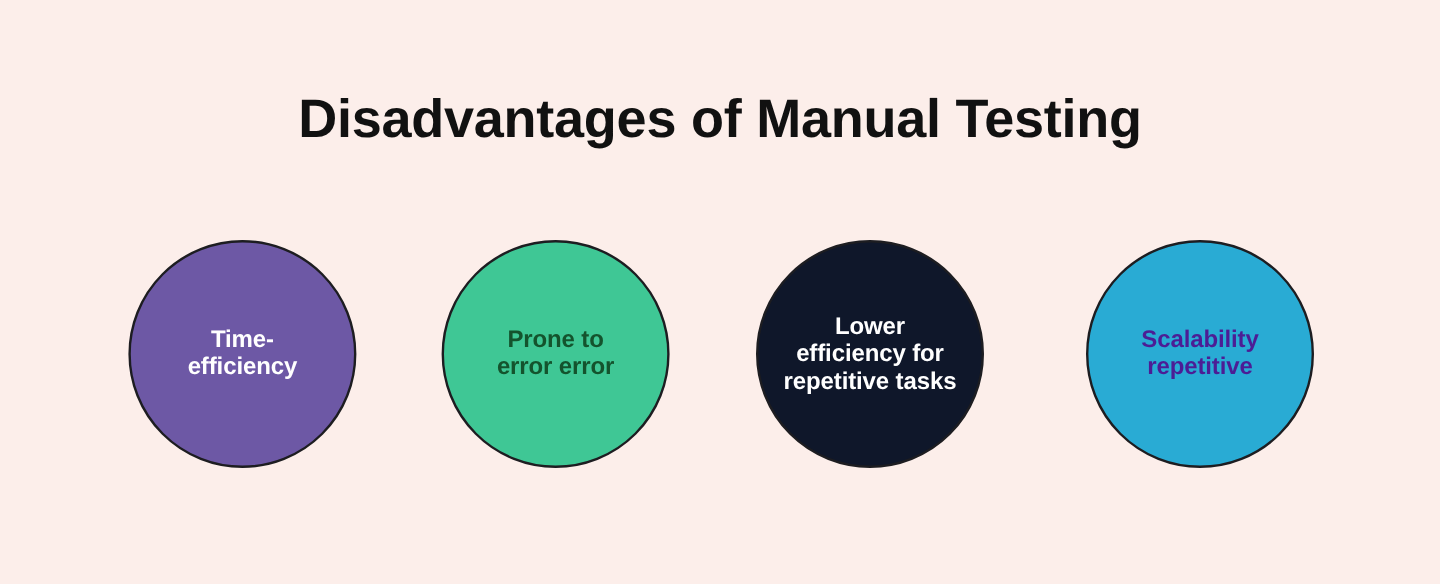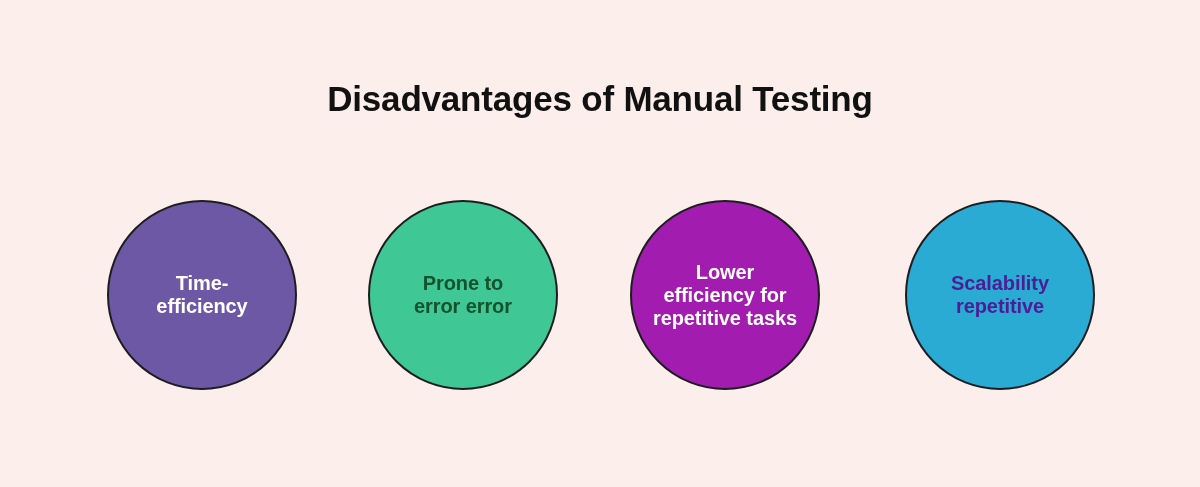--- a/index.html
+++ b/index.html
@@ -18,21 +18,21 @@
     width: 1200px;
     height: 487px;
     background: #fceeea;
   }
   #page-title {
     position: absolute;
     left: 0;
     top: 78px;
     width: 1200px;
     text-align: center;
-    font-size: 35px;
+    font-size: 45px;
     font-weight: bold;
     color: #111111;
     letter-spacing: -0.2px;
     line-height: 42px;
     white-space: nowrap;
   }
   #bubble-row {
     position: absolute;
     left: 0;
     top: 200px;
@@ -84,21 +84,21 @@
       </div>
     </div>
 
     <div class="bubble b2" style="background: rgb(63, 199, 149); border-color: rgb(29, 29, 33);">
       <div class="bubble-label" style="color: #14532d;">
         <span>Prone to</span>
         <span>error error</span>
       </div>
     </div>
 
-    <div class="bubble b3" style="background: #a21caf; border-color: rgb(29, 29, 33);">
+    <div class="bubble b3" style="background: #0f172a; border-color: rgb(29, 29, 33);">
       <div class="bubble-label" style="color: rgb(255, 255, 255);">
         <span>Lower</span>
         <span>efficiency for</span>
         <span>repetitive tasks</span>
       </div>
     </div>
 
     <div class="bubble b4" style="background: rgb(41, 171, 212); border-color: rgb(29, 29, 33);">
       <div class="bubble-label" style="color: #4c1d95;">
         <span>Scalability</span>

